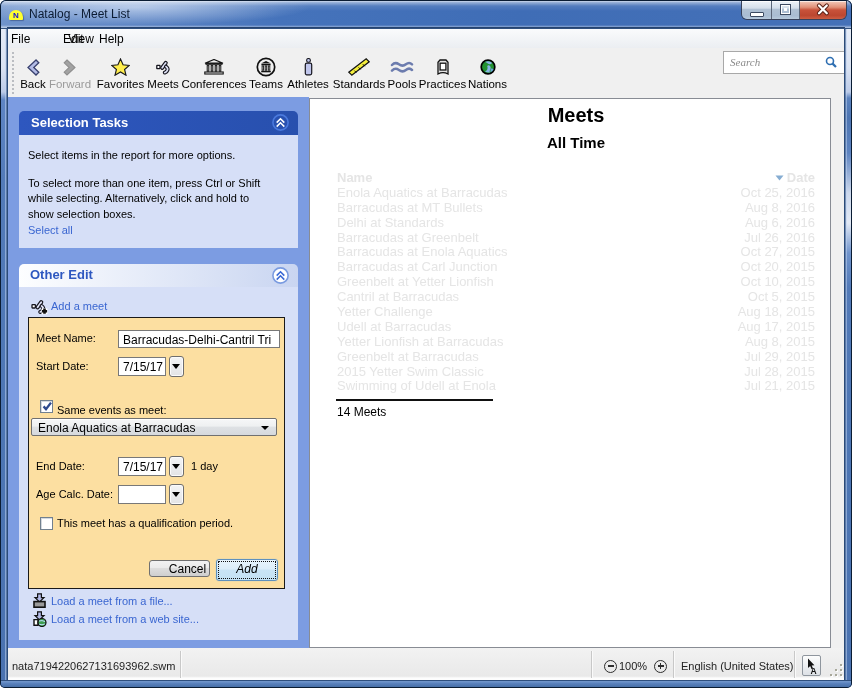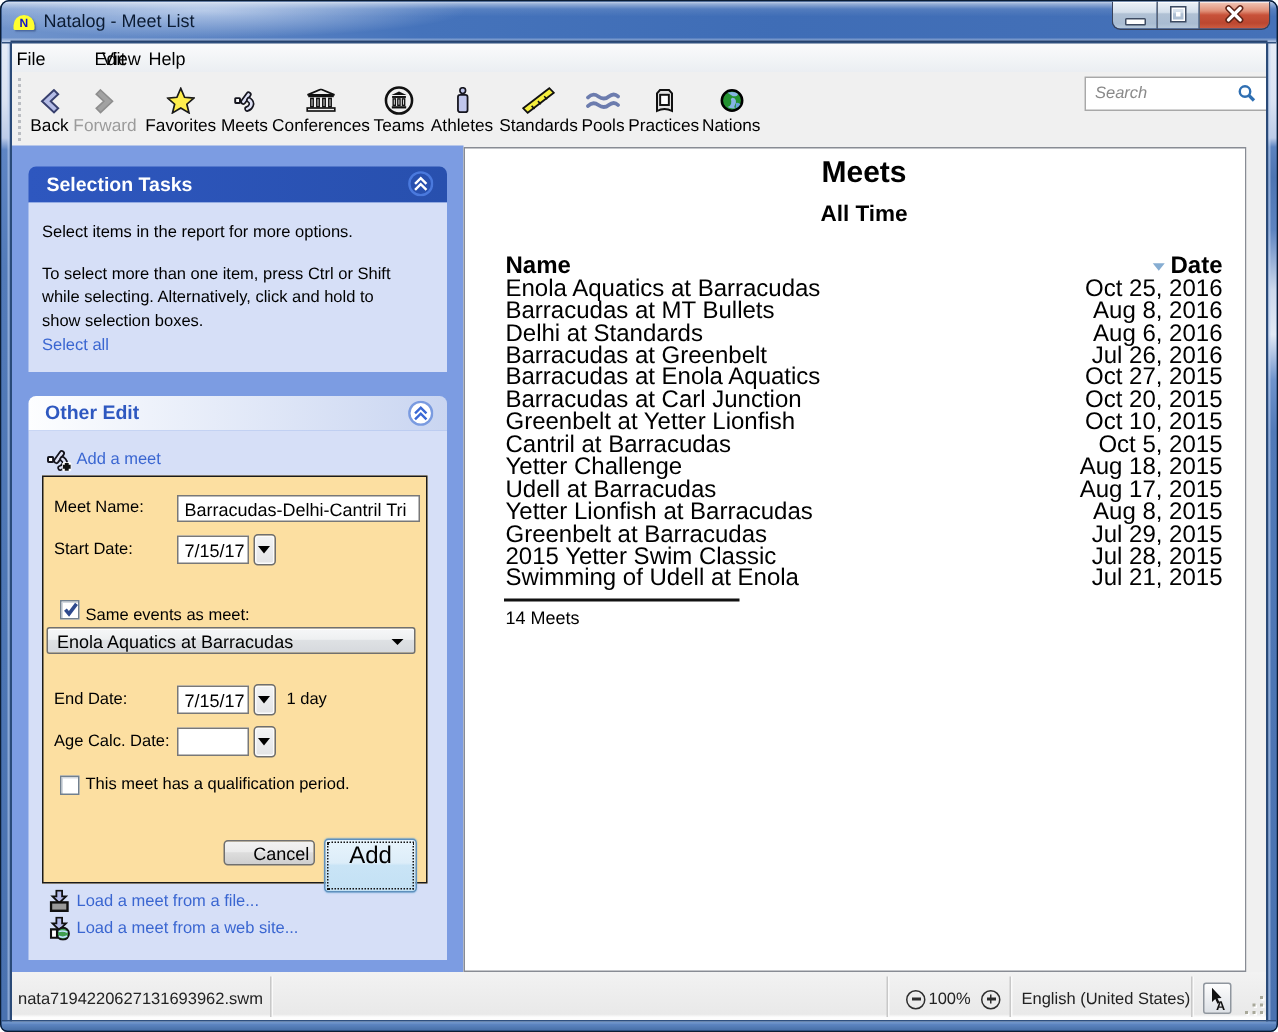--- a/index.html
+++ b/index.html
@@ -31,21 +31,21 @@
 #menubar{left:8px;top:29px;width:836px;height:19px;background:linear-gradient(to bottom,#fafbfc,#ebeef2);border-bottom:1px solid #d5d8dc;font-size:12px;color:#000;}
 #menubar span{position:absolute;top:3px;}
 #toolbar{left:8px;top:48px;width:836px;height:49px;background:#f0f0f0;}
 .titem{position:absolute;transform:translateX(-50%);text-align:center;font-size:11.5px;color:#000;white-space:nowrap;}
 .titem .ic{height:22px;display:flex;align-items:center;justify-content:center;}
 .titem .ic svg{margin:0 !important;}
 .titem .lbl{margin-top:0px;}
 .titem.dis{color:#9b9b9b;}
 #grip{left:12px;top:52px;width:2px;height:42px;background-image:repeating-linear-gradient(to bottom,#babdc2 0,#babdc2 2px,transparent 2px,transparent 4px);}
 #search{left:723px;top:51px;width:120px;height:21px;background:#fff;border:1px solid #a8a8a8;}
-#search i{position:absolute;left:6px;top:4px;font-size:11px;color:#8a8a8a;font-style:italic;}
+#search i{position:absolute;left:6px;top:4px;font-size:11px;color:#8a8a8a;font-style:italic;font-family:Liberation Serif, serif;}
 
 #taskbg{left:8px;top:97px;width:301px;height:551px;background:#7c9ce2;}
 #report{left:309px;top:98px;width:522px;height:550px;background:#fff;border:1px solid #888c94;box-sizing:border-box;}
 #rightstrip{left:831px;top:97px;width:13px;height:551px;background:#f0f0f0;}
 
 .panelhead1{left:19px;top:111px;width:279px;height:24px;border-radius:5px 5px 0 0;background:linear-gradient(to right,#2e57bf,#2850ae);}
 .panelhead1 span{position:absolute;left:12px;top:4px;font-size:13px;font-weight:bold;color:#fff;}
 #p1body{left:19px;top:135px;width:279px;height:113px;background:#d6dff7;}
 .panelhead2{left:19px;top:264px;width:279px;height:23px;border-radius:5px 5px 0 0;background:linear-gradient(to right,#fdfeff,#c9d5f1);}
 .panelhead2 span{position:absolute;left:11px;top:3px;font-size:13px;font-weight:bold;color:#2e58c0;}
@@ -54,35 +54,35 @@
 .link{position:absolute;font-size:11px;color:#3a66d1;}
 
 #form{left:28px;top:317px;width:257px;height:272px;background:#fcdfa1;border:1px solid #1a1a1a;box-sizing:border-box;}
 .flabel{position:absolute;font-size:11px;color:#000;}
 .tinput{position:absolute;background:#fff;border:1px solid #787878;box-sizing:border-box;font-size:12px;padding:2px 0 0 4px;}
 .dbtn{position:absolute;width:15px;height:21px;border:1px solid #6e6e6e;border-radius:3px;background:linear-gradient(to bottom,#f3f4f5 0,#ebecee 50%,#e3e4e6 100%);box-shadow:inset 0 0 0 1px #fbfbfc;box-sizing:border-box;}
 .dbtn b{position:absolute;left:2.5px;top:7px;width:0;height:0;border-left:4px solid transparent;border-right:4px solid transparent;border-top:5px solid #000;}
 .cb{position:absolute;width:13px;height:13px;background:#fff;border:1px solid #71808f;box-sizing:border-box;box-shadow:inset 1px 1px 0 rgba(160,170,185,.45);}
 
 #btn-cancel{left:149px;top:560px;width:61px;height:17px;border:1px solid #707070;border-radius:3px;background:linear-gradient(to bottom,#f2f2f2 0,#ebebeb 45%,#dddddd 50%,#cfcfcf 100%);font-size:12px;text-align:center;padding-top:1px;box-sizing:border-box;padding-left:16px;}
-#btn-add{left:216px;top:559px;width:62px;height:36px;border:1px solid #5e90bd;border-radius:3px;background:linear-gradient(to bottom,#e8f4fc 0,#dcedf9 45%,#c9e4f6 50%,#c3e1f4 100%);font-size:16px;text-align:center;padding-top:2px;box-sizing:border-box;box-shadow:0 0 1px #7ab2dd;}
+#btn-add{left:216px;top:559px;width:62px;height:22px;border:1px solid #5e90bd;border-radius:3px;background:linear-gradient(to bottom,#e8f4fc 0,#dcedf9 45%,#c9e4f6 50%,#c3e1f4 100%);font-size:12px;text-align:center;padding-top:2px;box-sizing:border-box;box-shadow:0 0 1px #7ab2dd;font-style:italic;}
 #btn-add .focus{position:absolute;left:1px;top:1px;right:1px;bottom:1px;border:1px dotted #111;}
 
 #statusbar{left:8px;top:648px;width:836px;height:32px;background:linear-gradient(to bottom,#f2f2f2,#e9e9e9 88%,#fdfdfd 94%);}
 .sep{position:absolute;top:651px;width:1px;height:27px;background:#c8c8c8;box-shadow:1px 0 0 #fafafa;}
 #statusbar-text{left:12px;top:660px;font-size:11px;color:#222;}
 #engtext{left:681px;top:660px;font-size:11px;color:#222;}
 #pct{left:619px;top:660px;font-size:11px;color:#222;}
 .zoomcirc{position:absolute;width:13px;height:13px;border:1.3px solid #2e2e2e;border-radius:50%;box-sizing:border-box;}
 #kbd{left:802px;top:655px;width:19px;height:21px;border:1px solid #8f969e;border-radius:2px;background:linear-gradient(to bottom,#fdfdfd,#dde1e6);box-sizing:border-box;}
 .gripdot{position:absolute;width:2px;height:2px;background:#a8a89a;box-shadow:1px 1px 0 #fdfdfd;}
 
 #rtitle{left:337px;top:104px;width:478px;text-align:center;font-size:20px;font-weight:bold;color:#000;}
 #rsub{left:337px;top:134px;width:478px;text-align:center;font-size:15px;font-weight:bold;color:#000;}
-#rtable{left:337px;top:171px;width:478px;font-size:16px;color:#000000;text-align:center;}
+#rtable{left:337px;top:171px;width:478px;font-size:13px;color:#e5e5e5;text-align:center;}
 .trow{display:flex;justify-content:space-between;height:14.9px;line-height:14.9px;}
 .thead{font-weight:bold;}
 #tline{left:336px;top:398.5px;width:157px;height:2px;background:#111;}
 #tcount{left:337px;top:405px;font-size:12px;color:#000;}
 svg{display:block;}
 </style>
 </head>
 <body>
 <div id="win" class="abs">
   <div id="titlebar" class="abs"></div>

